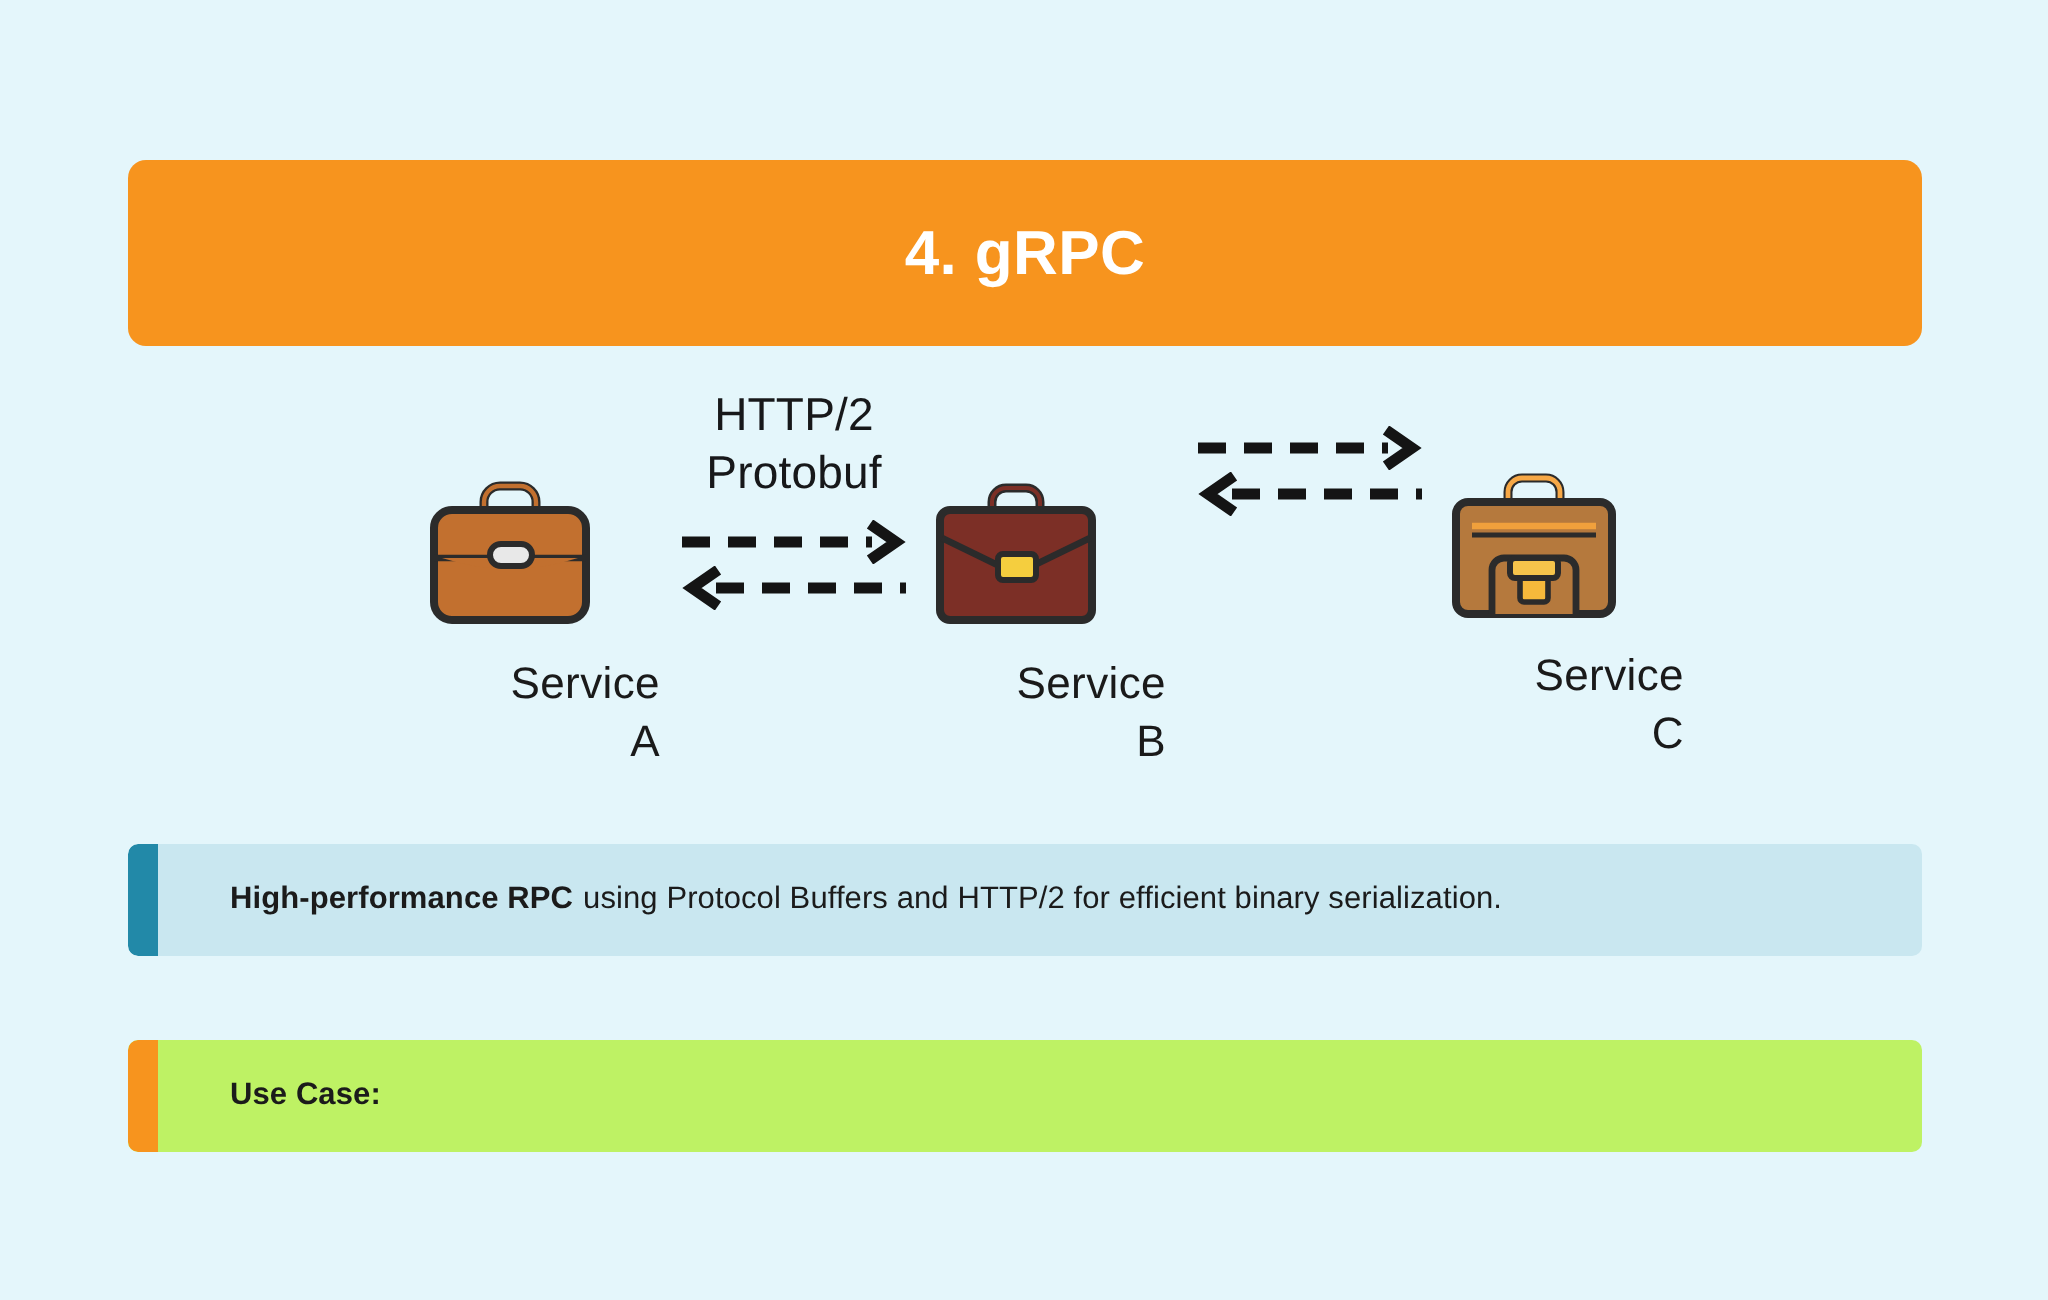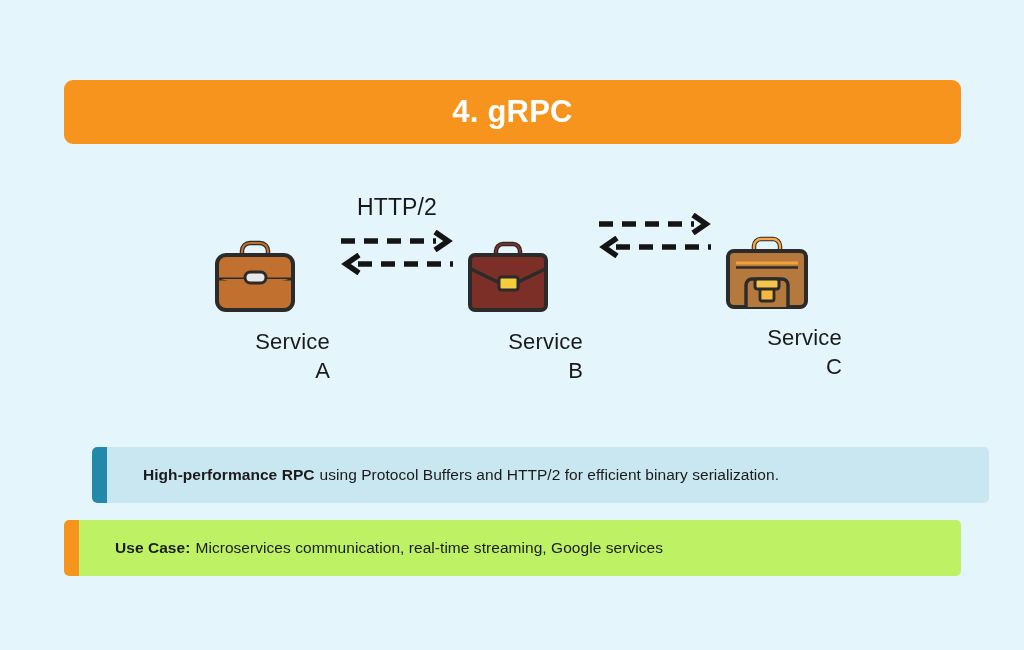--- a/index.html
+++ b/index.html
@@ -15,21 +15,21 @@
     font-family: "Liberation Sans", sans-serif;
     position: relative;
   }
 
   
   .header-banner {
     position: absolute;
     left: 64px;
     top: 80px;
     width: 897px;
-    height: 64px;
+    height: 93px;
     background: #f7941e;
     border-radius: 9px;
     display: flex;
     align-items: center;
     justify-content: center;
   }
   .header-title {
     color: #ffffff;
     font-size: 31px;
     font-weight: bold;
@@ -93,21 +93,21 @@
   .info-box {
     position: absolute;
     left: 64px;
     width: 897px;
     height: 56px;
     display: flex;
     align-items: stretch;
     border-radius: 5px;
     overflow: hidden;
   }
-  .info-box-1 { top: 447px; background: #c9e7f0; margin-left: 28px; }
+  .info-box-1 { top: 422px; background: #c9e7f0; }
   .info-box-2 { top: 520px; background: #bef264; }
 
   .accent-bar {
     width: 15px;
     flex: 0 0 15px;
     border-radius: 5px 0 0 5px;
   }
   .accent-teal   { background: #2289a8; }
   .accent-orange { background: #f7941e; }
 
@@ -144,20 +144,21 @@
     </div>
     <div class="node-label">
       <span>Service</span>
       <span class="nl-sub">A</span>
     </div>
   </div>
 
   <div class="link link-ab">
     <div class="link-label">
       <span class="ll-line">HTTP/2</span>
+      <span class="ll-line">Protobuf</span>
     </div>
     <div class="arrows">
       <div class="arrow-row">
         <svg width="118" height="22" viewBox="0 0 118 22" style="display:block;margin:0 auto;">
           <line x1="3" y1="11" x2="98" y2="11" stroke="#141414" stroke-width="5.5" stroke-dasharray="14 9" stroke-linecap="butt"></line>
           <polyline points="97,2 110,11 97,20" fill="none" stroke="#141414" stroke-width="5.5" stroke-linecap="butt" stroke-linejoin="miter"></polyline>
         </svg>
       </div>
       <div class="arrow-row">
         <svg width="118" height="22" viewBox="0 0 118 22" style="display:block;margin:0 auto;">
@@ -228,15 +229,14 @@
   <div class="info-text">
     <span class="lead">High-performance RPC</span>
     <span>using Protocol Buffers and HTTP/2 for efficient binary serialization.</span>
   </div>
 </div>
 
 <div class="info-box info-box-2">
   <div class="accent-bar accent-orange"></div>
   <div class="info-text">
     <span class="lead">Use Case:</span>
-    <span>Microservices communication, real-time streaming, Google services</span>
   </div>
 </div>
 
 </body></html>

